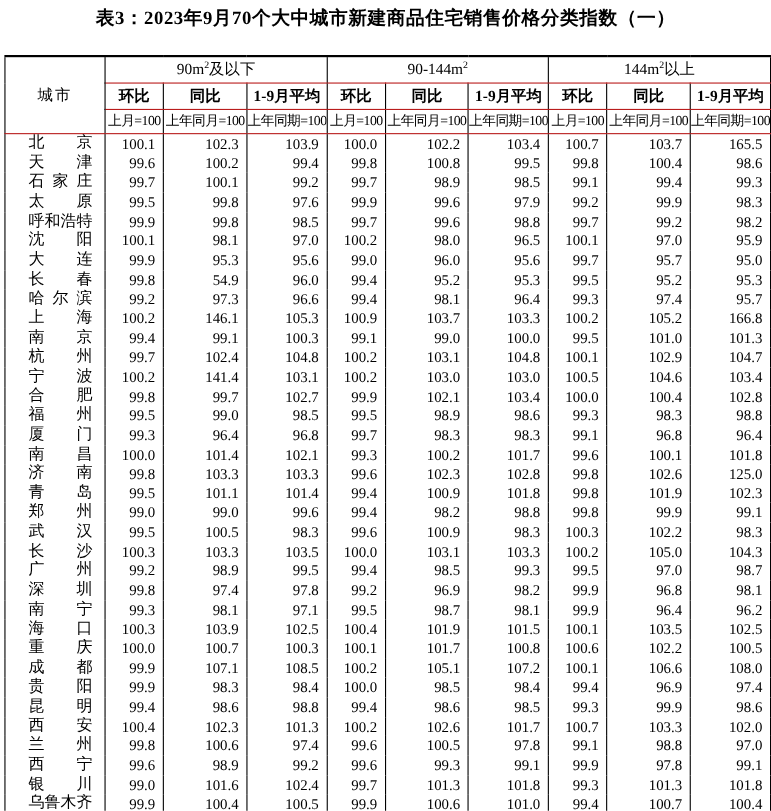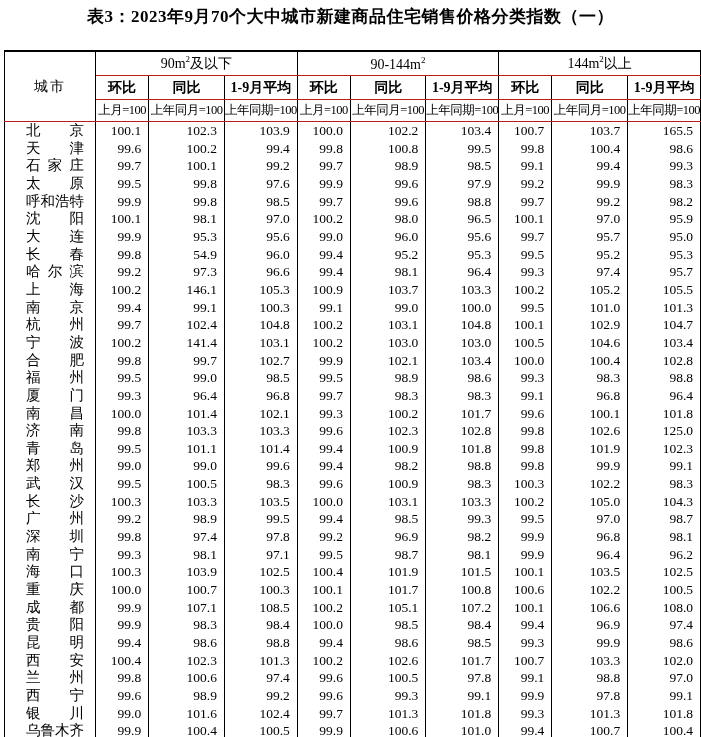--- a/index.html
+++ b/index.html
@@ -230,21 +230,21 @@
       <tr>
         <td class="city">上海</td>
         <td class="val">100.2</td>
         <td class="val">146.1</td>
         <td class="val">105.3</td>
         <td class="val">100.9</td>
         <td class="val">103.7</td>
         <td class="val">103.3</td>
         <td class="val">100.2</td>
         <td class="val">105.2</td>
-        <td class="val">105.5</td>
+        <td class="val">166.8</td>
       </tr>
       <tr>
         <td class="city">南京</td>
         <td class="val">99.4</td>
         <td class="val">99.1</td>
         <td class="val">100.3</td>
         <td class="val">99.1</td>
         <td class="val">99.0</td>
         <td class="val">100.0</td>
         <td class="val">99.5</td>

